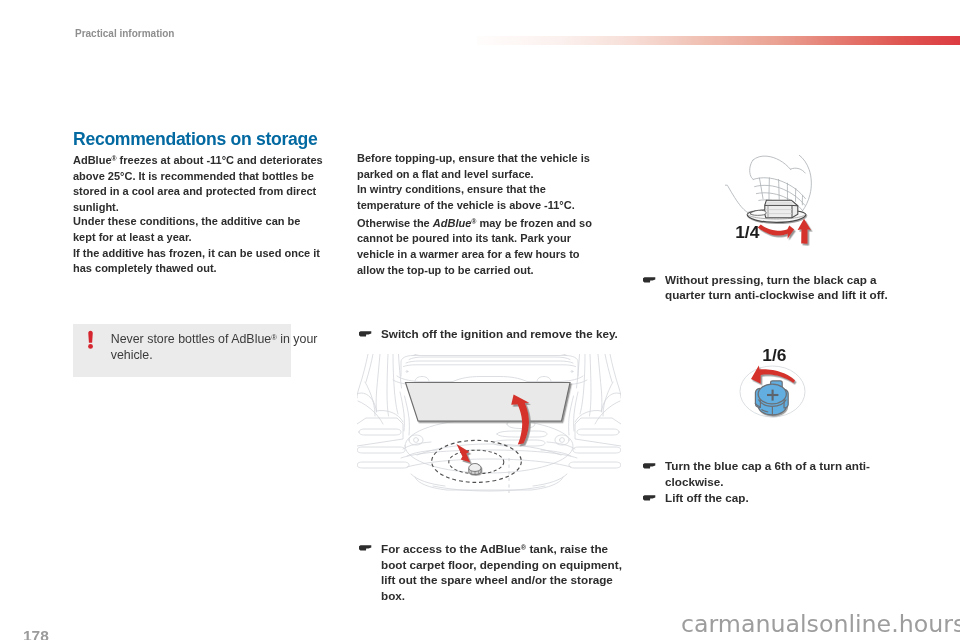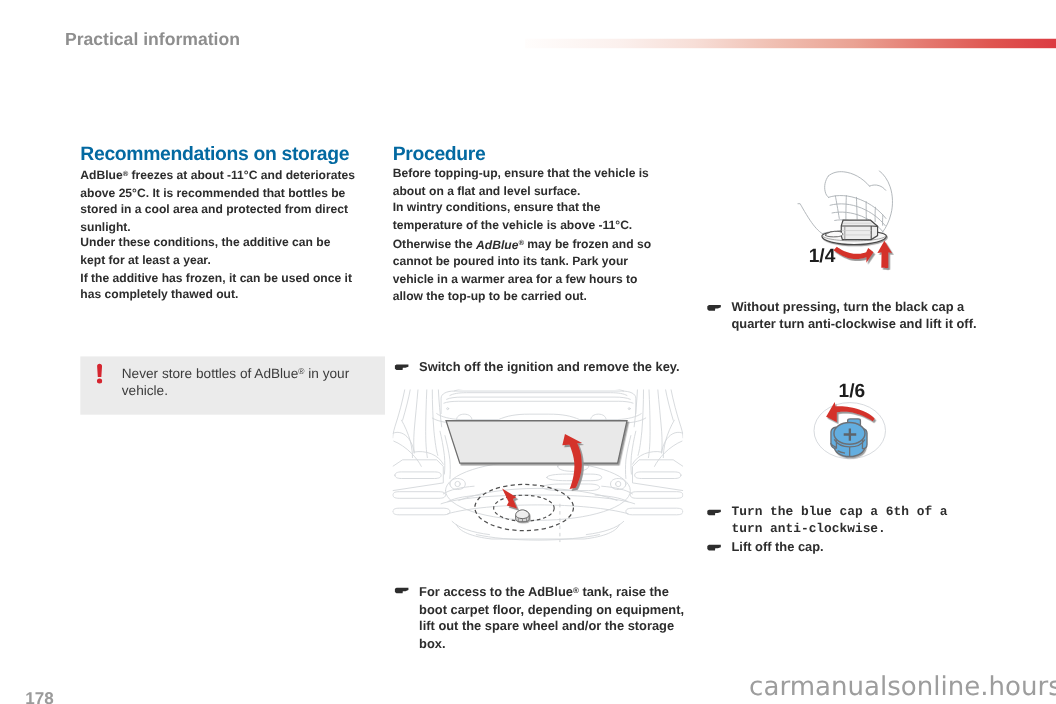--- a/index.html
+++ b/index.html
@@ -1,25 +1,25 @@
 <!DOCTYPE html>
 <html><head>
 <meta charset="utf-8">
 <style>
   html,body{margin:0;padding:0;}
   body{width:960px;height:640px;background:#ffffff;font-family:"Liberation Sans",sans-serif;overflow:hidden;position:relative;}
   .page{position:absolute;left:0;top:0;width:960px;height:640px;background:#ffffff;}
 
-  .hdr-title{position:absolute;left:59px;top:27.5px;font-size:16px;font-weight:bold;color:#8e8e8e;letter-spacing:0px;}
+  .hdr-title{position:absolute;left:75px;top:27.5px;font-size:10px;font-weight:bold;color:#8e8e8e;letter-spacing:0px;}
   .hdr-bar{position:absolute;left:477px;top:30.8px;width:483px;height:8.8px;}
 
   .sec-h{position:absolute;font-size:17.6px;font-weight:bold;color:#0369a1;margin:0;letter-spacing:-0.3px;line-height:17.6px;}
   .body-p{position:absolute;font-size:11px;line-height:15.7px;color:#2d2d2d;font-weight:bold;}
 
-  .warn{position:absolute;left:73px;top:324px;width:277px;height:53px;background:#ebebeb;}
+  .warn{position:absolute;left:73px;top:324px;width:218px;height:53px;background:#ebebeb;}
   .warn-ico{position:absolute;left:14.6px;top:6.2px;width:5.5px;height:19.6px;}
   .warn-tx{position:absolute;left:37.7px;top:5.8px;width:212px;font-size:12.4px;line-height:15.7px;color:#3b3b3b;font-weight:normal;}
 
   .fig{position:absolute;background:#fff;}
   .bul{position:absolute;font-size:11.7px;line-height:15.7px;font-weight:bold;color:#2d2d2d;margin-top:23px;}
   .bul .ico{position:absolute;left:1.3px;top:4.1px;width:14px;height:8px;}
   .bul .tx{display:block;margin-left:24px;}
 
   .pagenum{position:absolute;left:23px;top:609.5px;font-size:15.5px;color:#9b9b9b;font-weight:bold;letter-spacing:0px;line-height:15.5px;margin-top:18px;}
   .ital{font-style:italic;}
@@ -56,22 +56,21 @@
   <div class="body-p" style="left:73px;top:245.5px;width:256px;">If the additive has frozen, it can be used once it has completely thawed out.</div>
 
   <div class="warn">
     <svg class="warn-ico" viewBox="0 0 6 20">
       <path d="M2.7 0 C4.2 0 5.3 1.1 5.2 2.6 L4.5 13.1 L1.0 13.1 L0.3 2.6 C0.2 1.1 1.3 0 2.7 0 Z" fill="#d5252f"></path>
       <ellipse cx="2.75" cy="17.2" rx="2.65" ry="2.5" fill="#d5252f"></ellipse>
     </svg>
     <div class="warn-tx">Never store bottles of AdBlue<span class="reg">®</span> in your vehicle.</div>
   </div>
 
-  <h2 class="sec-h" style="left:357px;top:131.4px;width:290px;">Procedure</h2>
-  <div class="body-p" style="left:357px;top:151px;width:250px;">Before topping-up, ensure that the vehicle is about on a flat and level surface.</div>
+  <div class="body-p" style="left:357px;top:151px;width:250px;">Before topping-up, ensure that the vehicle is parked on a flat and level surface.</div>
   <div class="body-p" style="left:357px;top:182.4px;width:250px;"><span>In wintry conditions, ensure that the temperature of the vehicle is above -11°C. Otherwise the </span><span class="ital">AdBlue<span class="reg">®</span></span><span> may be frozen and so cannot be poured into its tank. Park your vehicle in a warmer area for a few hours to allow the top-up to be carried out.</span></div>
 
   <div class="bul" style="left:357px;top:303px;width:264px;">
     <svg class="ico" viewBox="0 0 14 8">
       <path d="M2.5 1.3 L1.0 2.3 L1.0 5.2 L2.4 6.4 L8.0 6.4 L8.2 4.4 L10.6 4.4 L13.3 3.4 L13.3 1.3 Z" fill="#2d2d2d"></path>
     </svg>
     <span class="tx">Switch off the ignition and remove the key.</span>
   </div>
 
   <div class="fig" style="left:357px;top:354px;width:264px;height:139px;">
@@ -182,21 +181,21 @@
   </g>
   <g filter="url(#arrsh)">
     <path d="M156.6 40.6 L154.2 50.8 L160.6 50.4 C160.6 50.4 165.4 60 165.2 70 C165 81 160.8 90.5 160.8 90.5 L166.6 89.5 C166.6 89.5 171.8 79.5 172 68.5 C172.2 57 167.8 49 167.8 49 L172.2 48.8 Z" fill="#d4332c"></path>
   </g>
   <g filter="url(#arrsh)">
     <path d="M99.5 90.0 L112.5 98.0 L109.4 99.6 L113.3 108.5 L103.7 105.5 L105.4 102.4 Z" fill="#d4332c"></path>
   </g>
 </svg>
   </div>
 
-  <div class="bul" style="left:357px;top:506px;width:265px;">
+  <div class="bul" style="left:357px;top:517px;width:265px;">
     <svg class="ico" viewBox="0 0 14 8">
       <path d="M2.5 1.3 L1.0 2.3 L1.0 5.2 L2.4 6.4 L8.0 6.4 L8.2 4.4 L10.6 4.4 L13.3 3.4 L13.3 1.3 Z" fill="#2d2d2d"></path>
     </svg>
     <span class="tx">For access to the AdBlue<span class="reg">®</span> tank, raise the boot carpet floor, depending on equipment, lift out the spare wheel and/or the storage box.</span>
   </div>
 
   <div class="fig" style="left:725px;top:155px;width:95px;height:93px;">
 <svg width="95" height="93" viewBox="0 0 95 93">
   <defs>
     <filter id="f1sh" x="-45%" y="-45%" width="200%" height="200%">
@@ -299,21 +298,21 @@
     <path d="M36.4 72.6 C36.4 72.6 39.4 74.4 43.2 75"></path>
     <path d="M30.0 66.0 C30.0 66.0 32.0 68.6 35.2 69.8"></path>
   </g>
   <text x="37.3" y="24.0" font-family="Liberation Sans, sans-serif" font-size="17.4" font-weight="bold" fill="#1d1d1d">1/6</text>
   <g filter="url(#f2sh)">
     <path d="M26.0 41.9 L33.8 28.4 L34.6 32.4 C34.6 32.4 45.0 31.6 56.0 35.2 C66.5 38.6 70.2 43.6 70.2 43.6 L68.4 46.0 C68.4 46.0 62.0 41.2 52.8 38.8 C43.0 36.2 35.8 38.0 35.8 38.0 L35.8 46.8 Z" fill="#d4332c"></path>
   </g>
 </svg>
   </div>
 
-  <div class="bul" style="left:641px;top:435.2px;width:252px;font-family:Liberation Mono, monospace;">
+  <div class="bul" style="left:641px;top:435.2px;width:252px;">
     <svg class="ico" viewBox="0 0 14 8">
       <path d="M2.5 1.3 L1.0 2.3 L1.0 5.2 L2.4 6.4 L8.0 6.4 L8.2 4.4 L10.6 4.4 L13.3 3.4 L13.3 1.3 Z" fill="#2d2d2d"></path>
     </svg>
     <span class="tx">Turn the blue cap a 6th of a turn anti-clockwise.</span>
   </div>
 
   <div class="bul" style="left:641px;top:467.1px;width:252px;">
     <svg class="ico" viewBox="0 0 14 8">
       <path d="M2.5 1.3 L1.0 2.3 L1.0 5.2 L2.4 6.4 L8.0 6.4 L8.2 4.4 L10.6 4.4 L13.3 3.4 L13.3 1.3 Z" fill="#2d2d2d"></path>
     </svg>

